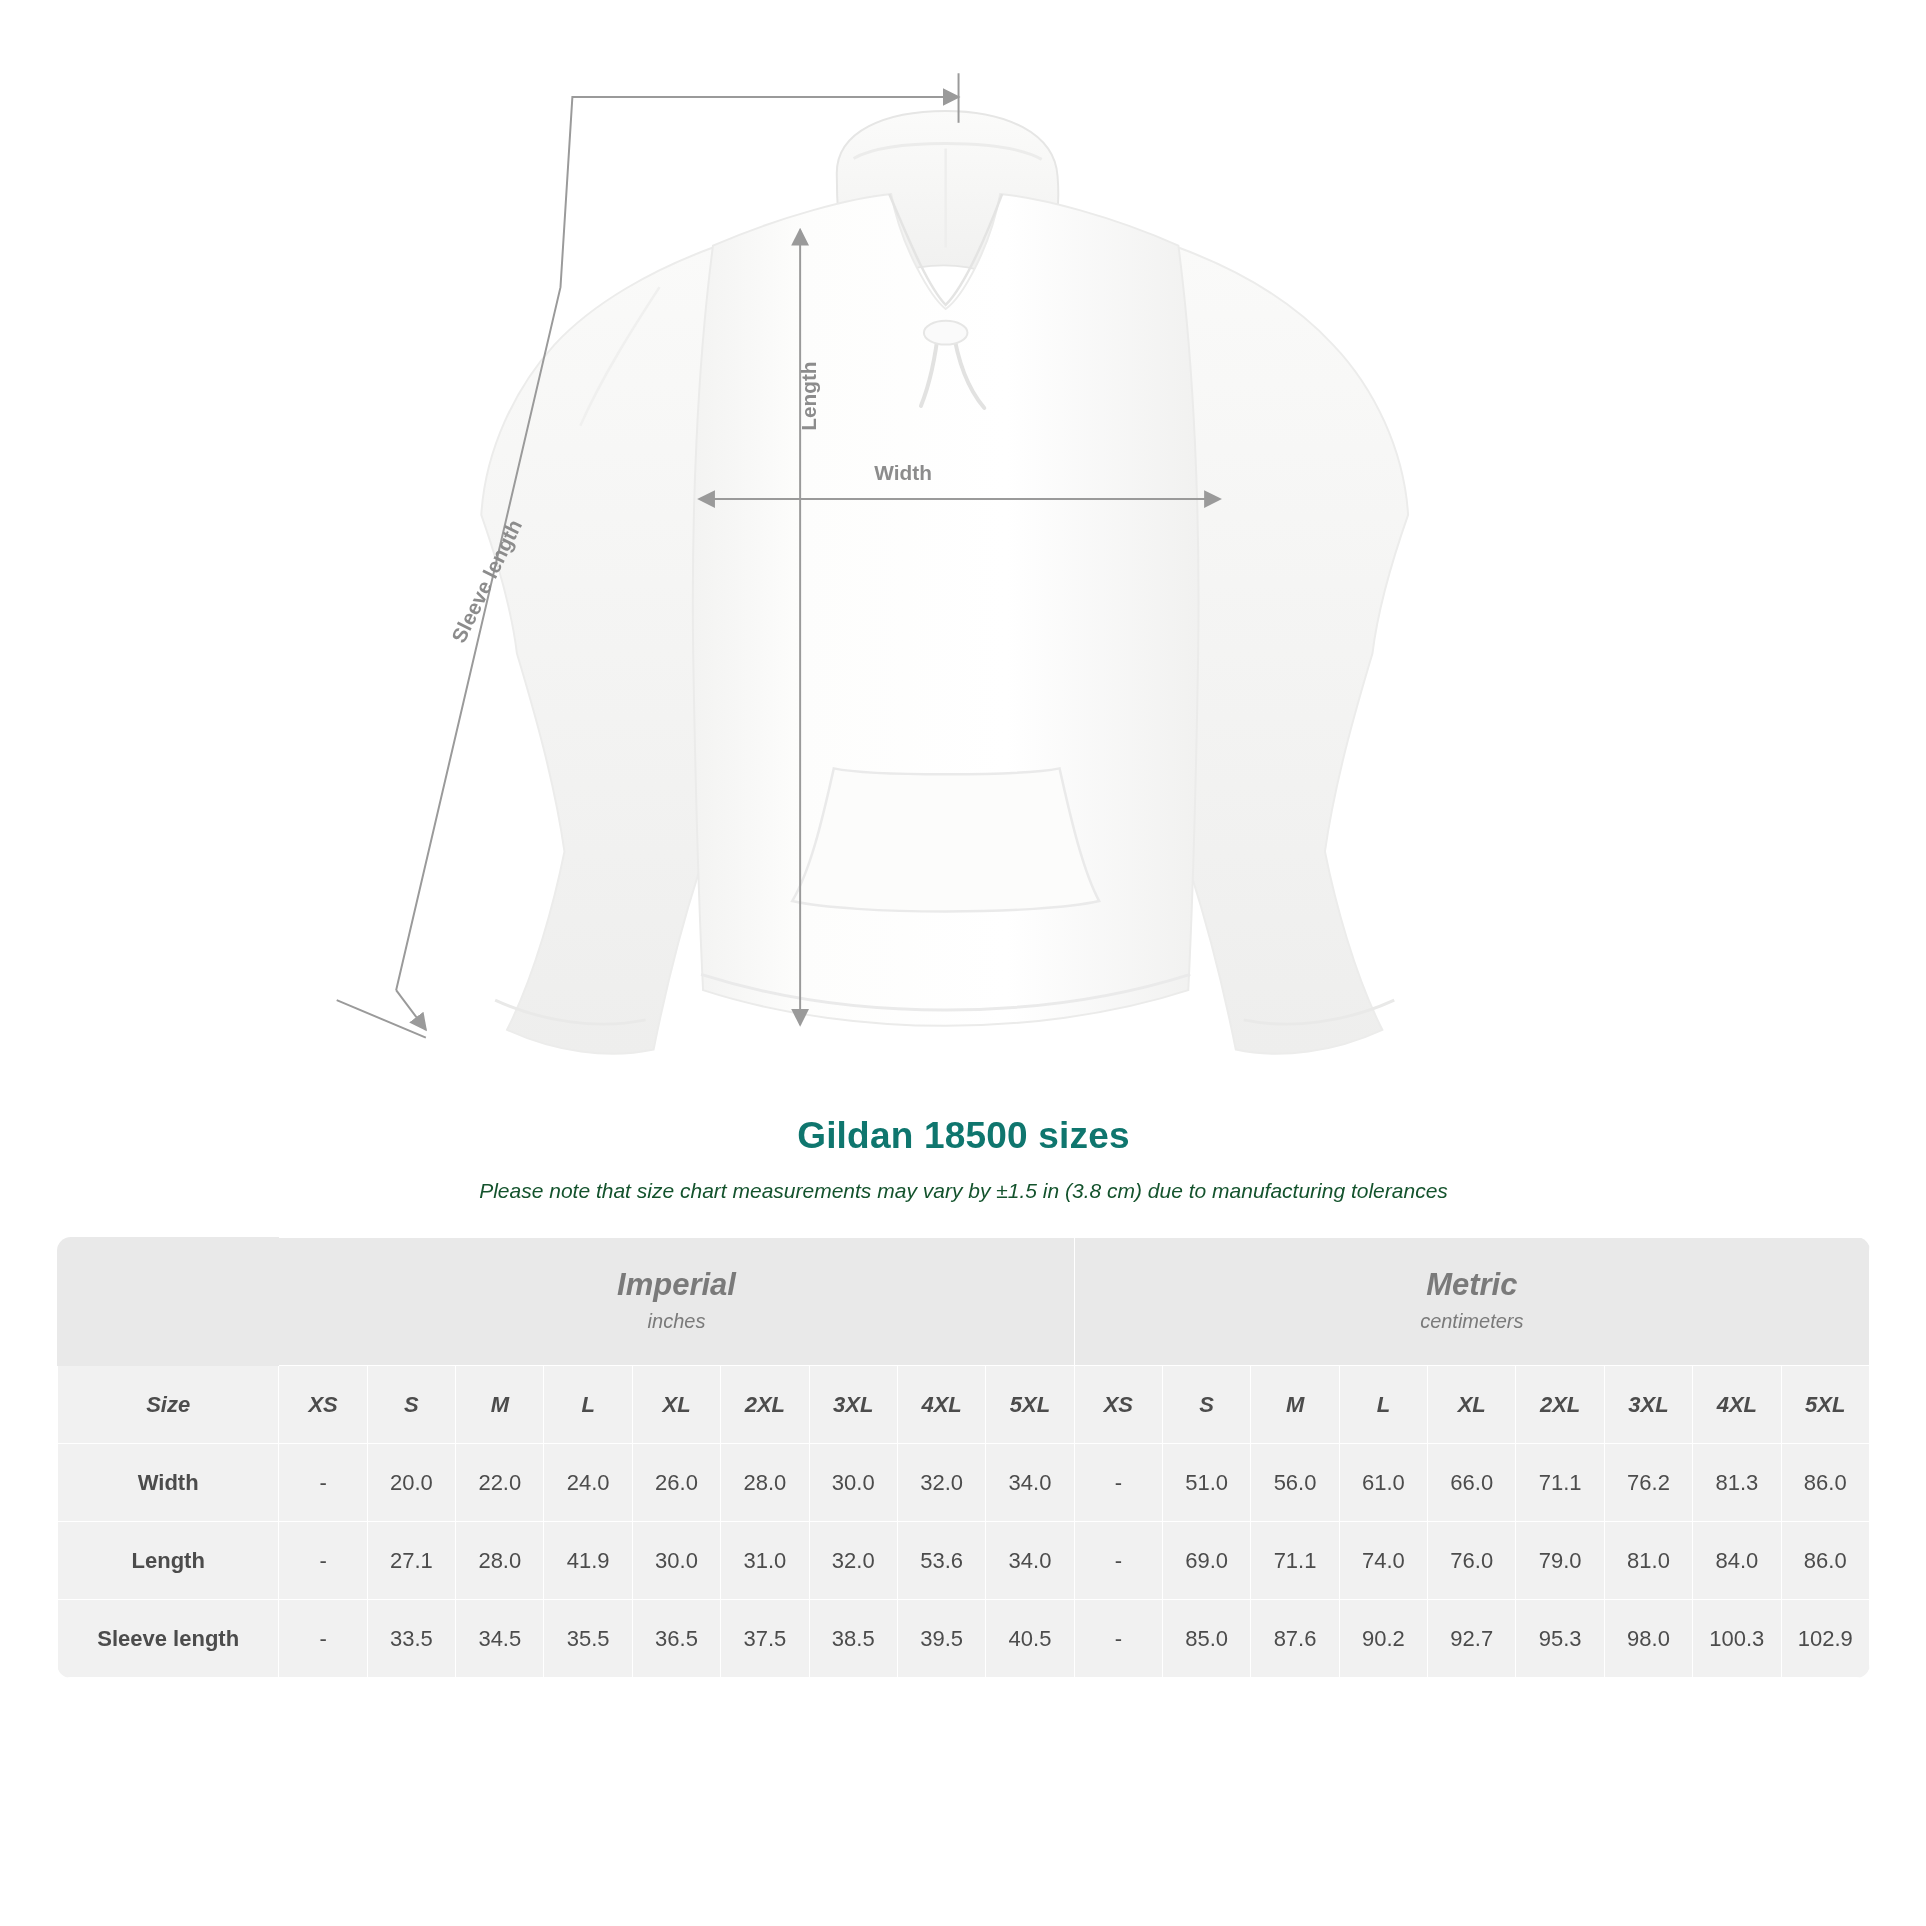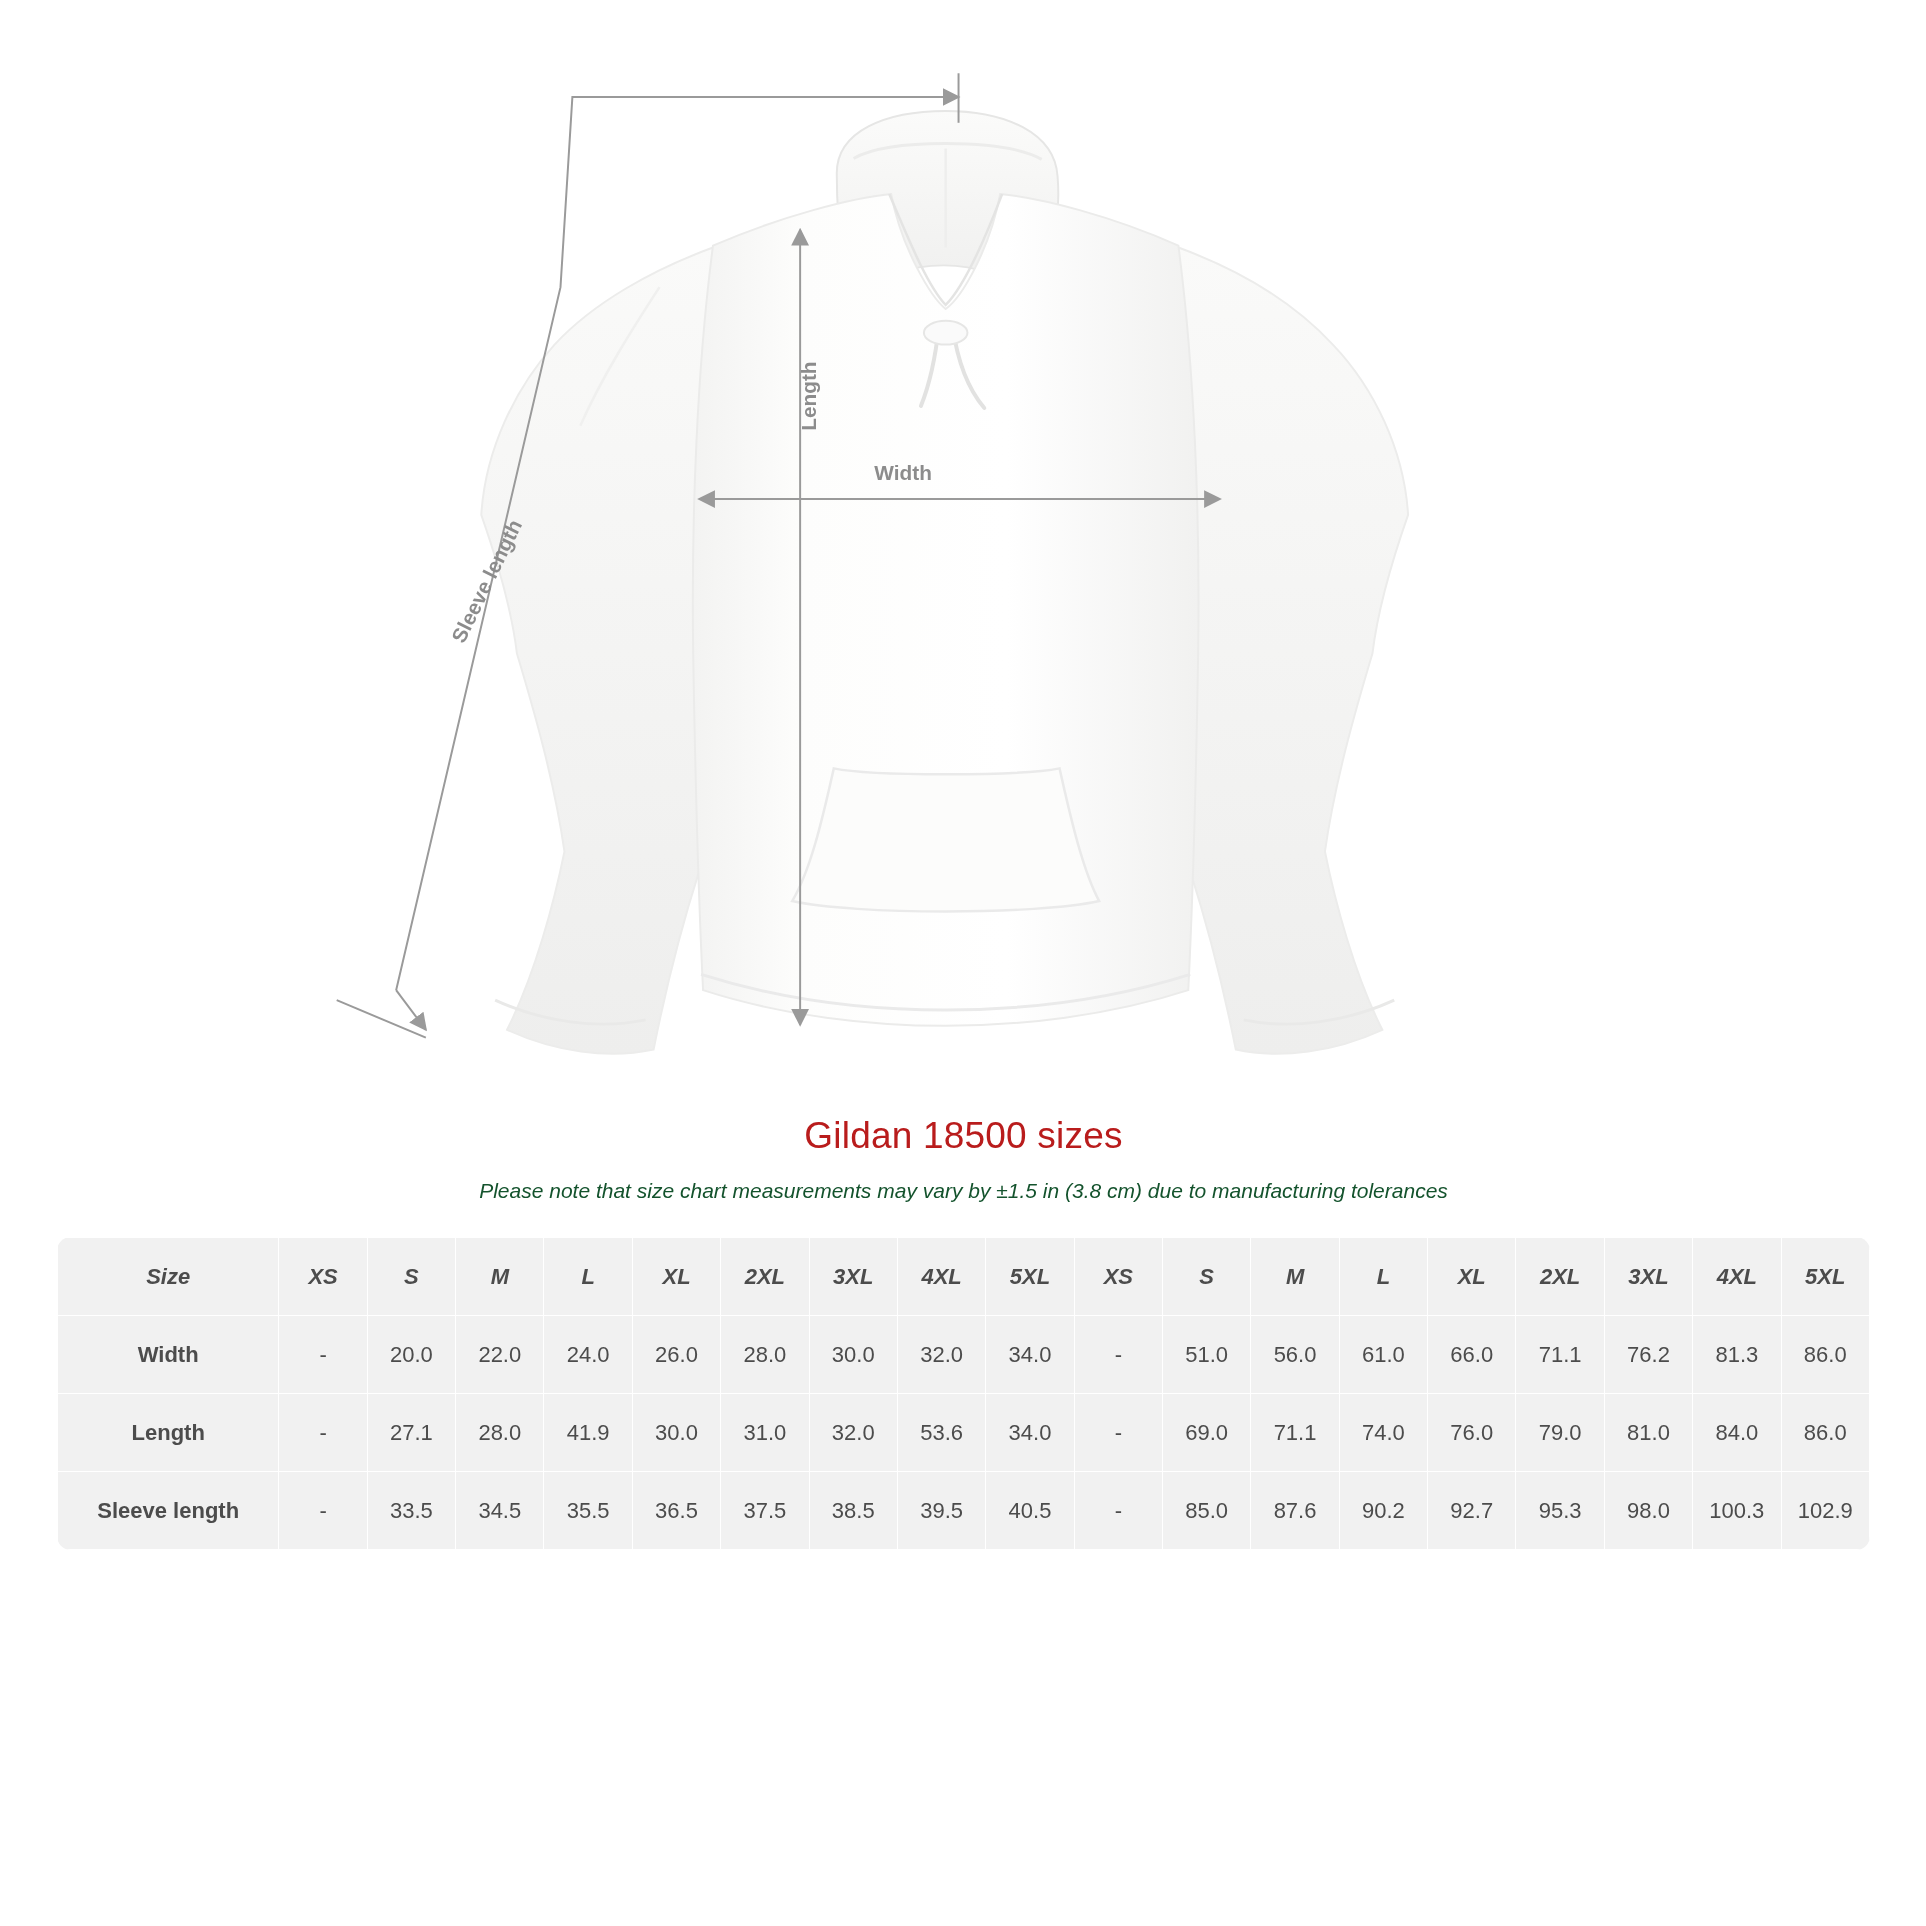--- a/index.html
+++ b/index.html
@@ -32,22 +32,22 @@
     left: 0;
   }
 
   
   .title-block {
     text-align: center;
     margin-top: 6px;
   }
   .chart-title {
     font-size: 37px;
-    font-weight: normal;
-    color: #b91c1c;
+    font-weight: bold;
+    color: #0f766e;
     letter-spacing: 0.2px;
   }
   .chart-note {
     margin-top: 22px;
     font-size: 21px;
     font-style: italic;
     color: #14532d;
   }
 
   
@@ -205,20 +205,31 @@
   </div>
 
   <div class="table-wrap">
     <table class="size-table">
       <colgroup>
         <col style="width:11.4%">
         <col span="9" style="width:4.55%">
         <col span="9" style="width:4.55%">
       </colgroup>
       <tbody>
+        <tr>
+          <td class="unit-head blank-head"></td>
+          <td class="unit-head" colspan="9">
+            <div class="unit-name">Imperial</div>
+            <div class="unit-sub">inches</div>
+          </td>
+          <td class="unit-head" colspan="9">
+            <div class="unit-name">Metric</div>
+            <div class="unit-sub">centimeters</div>
+          </td>
+        </tr>
 
         <tr class="hdr-row">
           <td class="corner-cell">Size</td>
           <td>XS</td>
           <td>S</td>
           <td>M</td>
           <td>L</td>
           <td>XL</td>
           <td>2XL</td>
           <td>3XL</td>

